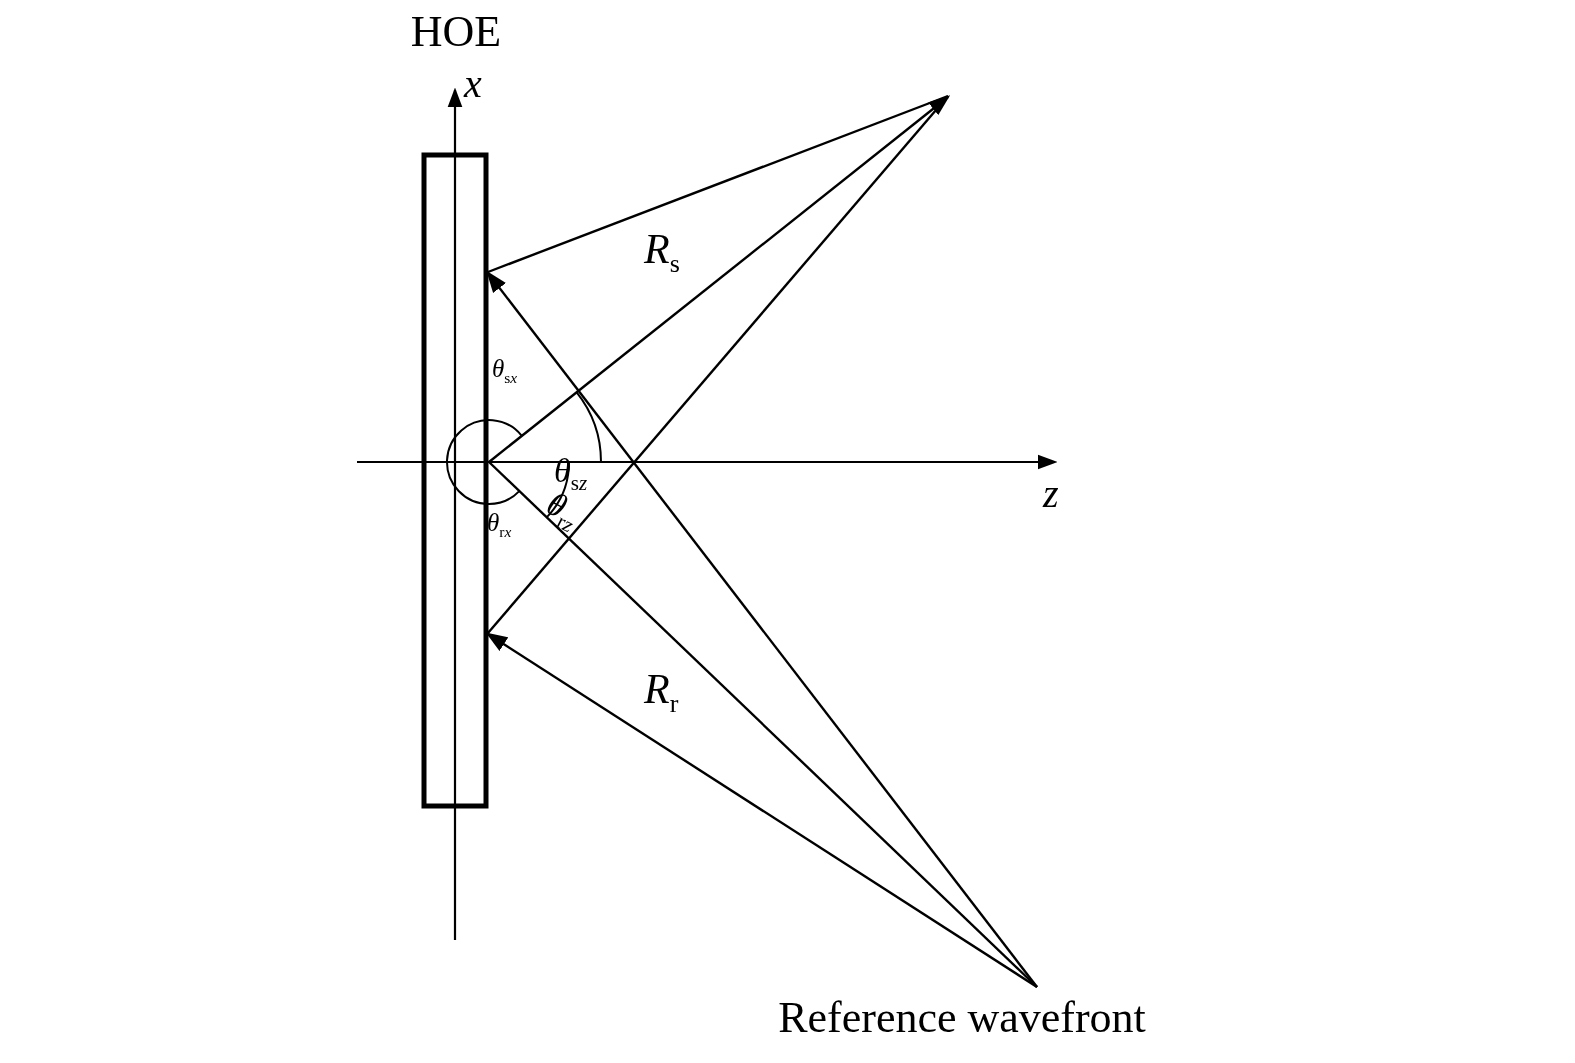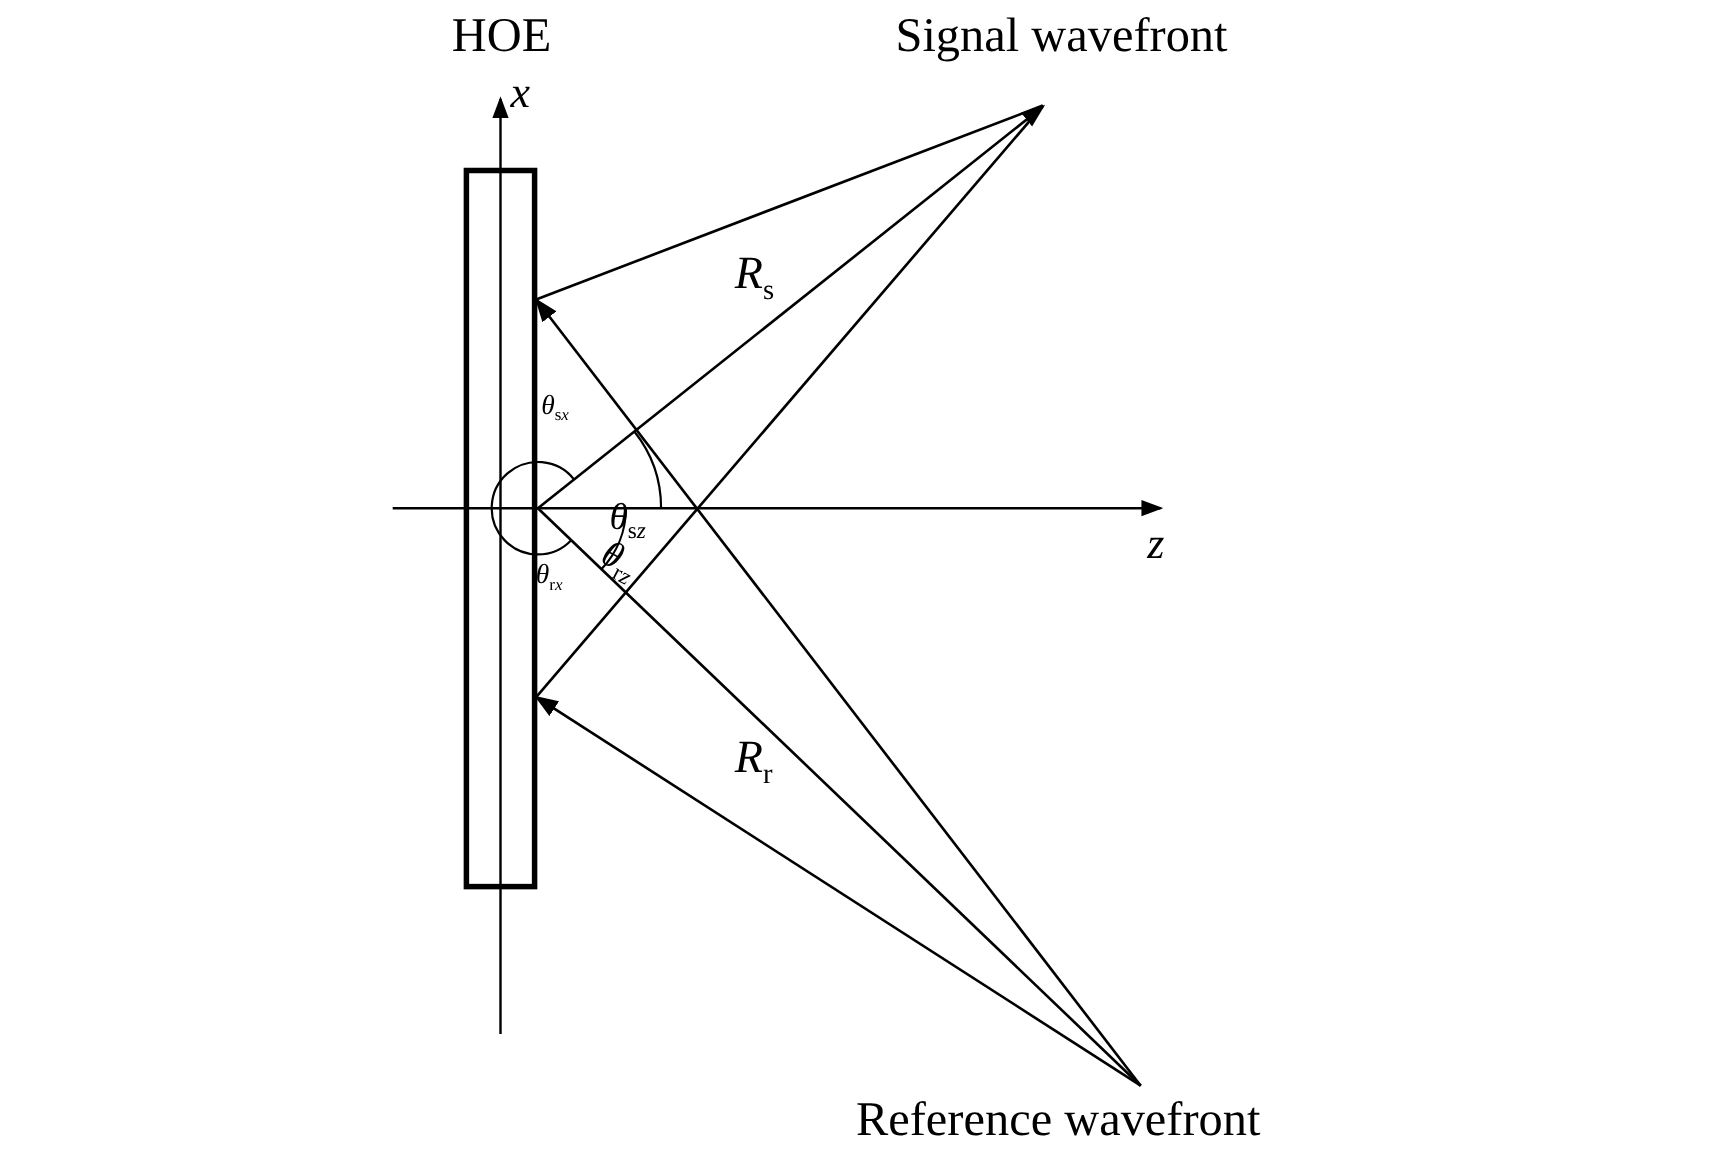--- a/index.html
+++ b/index.html
@@ -14,21 +14,21 @@
   .geom{position:absolute;left:0;top:0;width:1575px;height:1063px;}
   .lbl{
     position:absolute;
     white-space:nowrap;
     color:#000;
     line-height:1;
     font-family:"Liberation Serif","DejaVu Serif",serif;
   }
   .title{font-size:44px;transform:translateX(-50%);font-family:Liberation Serif, serif;}
   .axis{font-size:40px;font-style:italic;}
-  .dist{font-size:42px;margin-left:24px;}
+  .dist{font-size:42px;}
   .theta{font-size:25px;}
   .theta-small{font-size:34px;}
   .rot{transform:rotate(28deg);transform-origin:left center;}
   sub{font-size:0.62em;line-height:1;}
   sub .rm{font-style:normal;}
   i{font-style:italic;}
 </style>
 </head>
 <body>
 
@@ -54,21 +54,20 @@
     <line x1="1037" y1="987" x2="489" y2="462" stroke="#000" stroke-width="2.4"></line>
     <line x1="1037" y1="987" x2="488" y2="273" stroke="#000" stroke-width="2.4" marker-end="url(#arrow)"></line>
     <line x1="1037" y1="987" x2="488" y2="634" stroke="#000" stroke-width="2.4" marker-end="url(#arrow)"></line>
 
     <path d="M 521.8 435.8 A 42 42 0 1 0 519.3 491.1" fill="none" stroke="#000" stroke-width="2"></path>
     <path d="M 601 462 A 112 112 0 0 0 576.5 392.1" fill="none" stroke="#000" stroke-width="2"></path>
     <path d="M 569 462 A 80 80 0 0 1 546.7 517.4" fill="none" stroke="#000" stroke-width="2"></path>
   </svg>
 
   <div class="lbl title" style="left:456px;top:10px;">HOE</div>
-  <div class="lbl title" style="left:965px;top:10px;">Signal wavefront</div>
   <div class="lbl title" style="left:962px;top:996px;">Reference wavefront</div>
 
   <div class="lbl axis" style="left:464px;top:64px;">x</div>
   <div class="lbl axis" style="left:1043px;top:474px;">z</div>
 
   <div class="lbl dist" style="left:644px;top:228px;">
     <i>R</i><sub><span class="rm">s</span></sub>
   </div>
   <div class="lbl dist" style="left:644px;top:668px;text-align:right;">
     <i>R</i><sub><span class="rm">r</span></sub>

